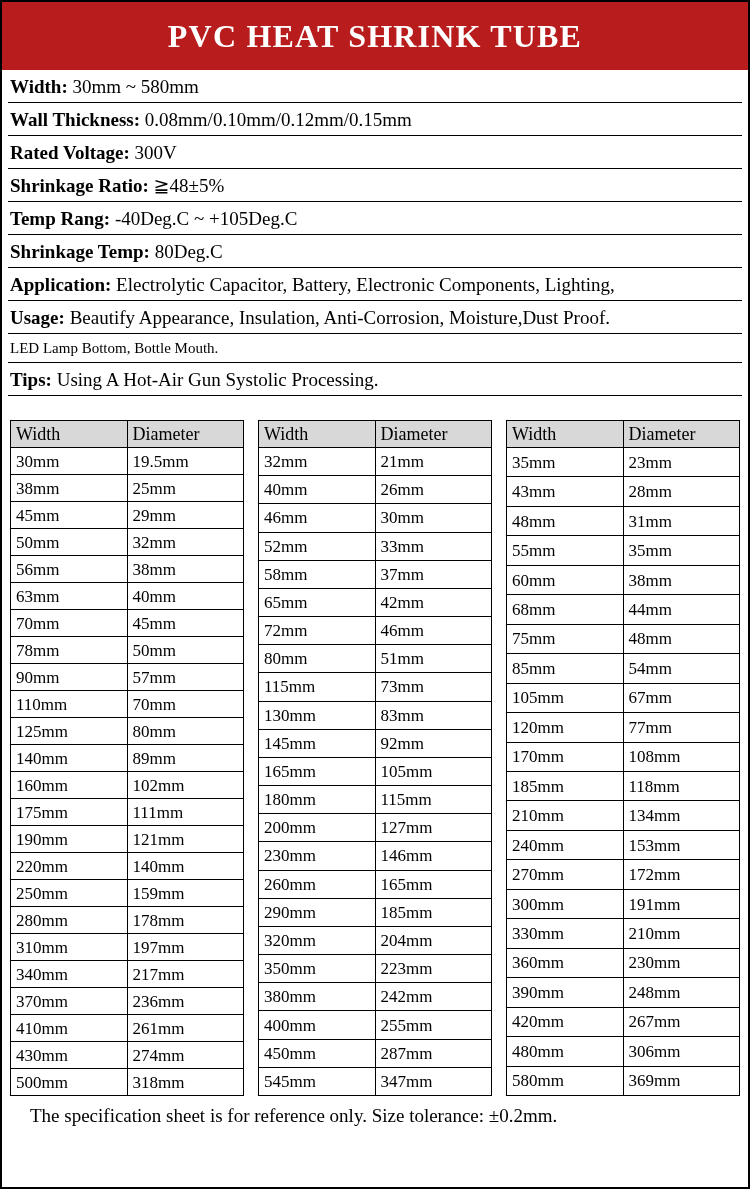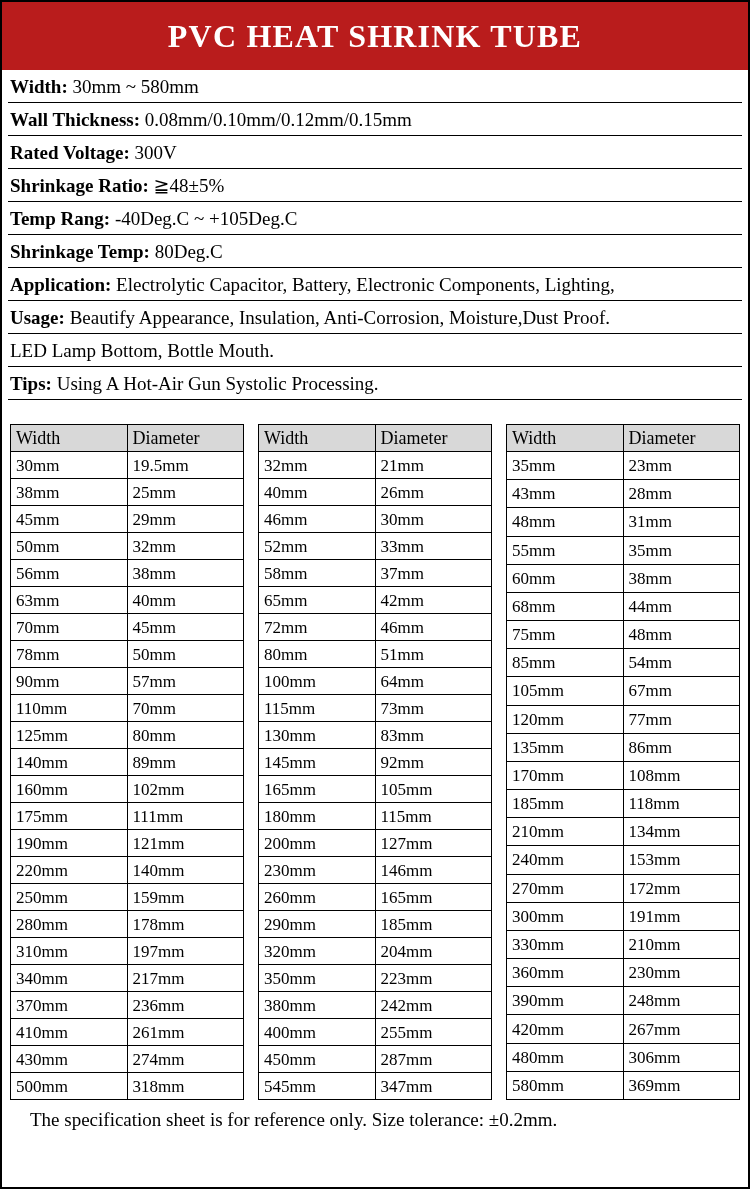--- a/index.html
+++ b/index.html
@@ -48,21 +48,21 @@
     white-space: nowrap;
   }
   .spec-row .k {
     font-weight: bold;
   }
   .spec-row .v {
     font-weight: normal;
   }
   .spec-cont {
     border-bottom: 1px solid #000000;
-    font-size: 19px;
+    font-size: 15px;
     line-height: 1.0;
     padding: 7px 2px 6px 2px;
     white-space: nowrap;
   }
   .tables-wrap {
     margin-top: 24px;
     padding: 0 8px;
     display: flex;
     gap: 14px;
   }
@@ -302,24 +302,20 @@
           </tr>
         <tr>
             <td>72mm</td>
             <td>46mm</td>
           </tr>
         <tr>
             <td>80mm</td>
             <td>51mm</td>
           </tr>
         <tr>
-            <td>100mm</td>
-            <td>64mm</td>
-          </tr>
-        <tr>
             <td>115mm</td>
             <td>73mm</td>
           </tr>
         <tr>
             <td>130mm</td>
             <td>83mm</td>
           </tr>
         <tr>
             <td>145mm</td>
             <td>92mm</td>
@@ -417,24 +413,20 @@
           </tr>
         <tr>
             <td>105mm</td>
             <td>67mm</td>
           </tr>
         <tr>
             <td>120mm</td>
             <td>77mm</td>
           </tr>
         <tr>
-            <td>135mm</td>
-            <td>86mm</td>
-          </tr>
-        <tr>
             <td>170mm</td>
             <td>108mm</td>
           </tr>
         <tr>
             <td>185mm</td>
             <td>118mm</td>
           </tr>
         <tr>
             <td>210mm</td>
             <td>134mm</td>

